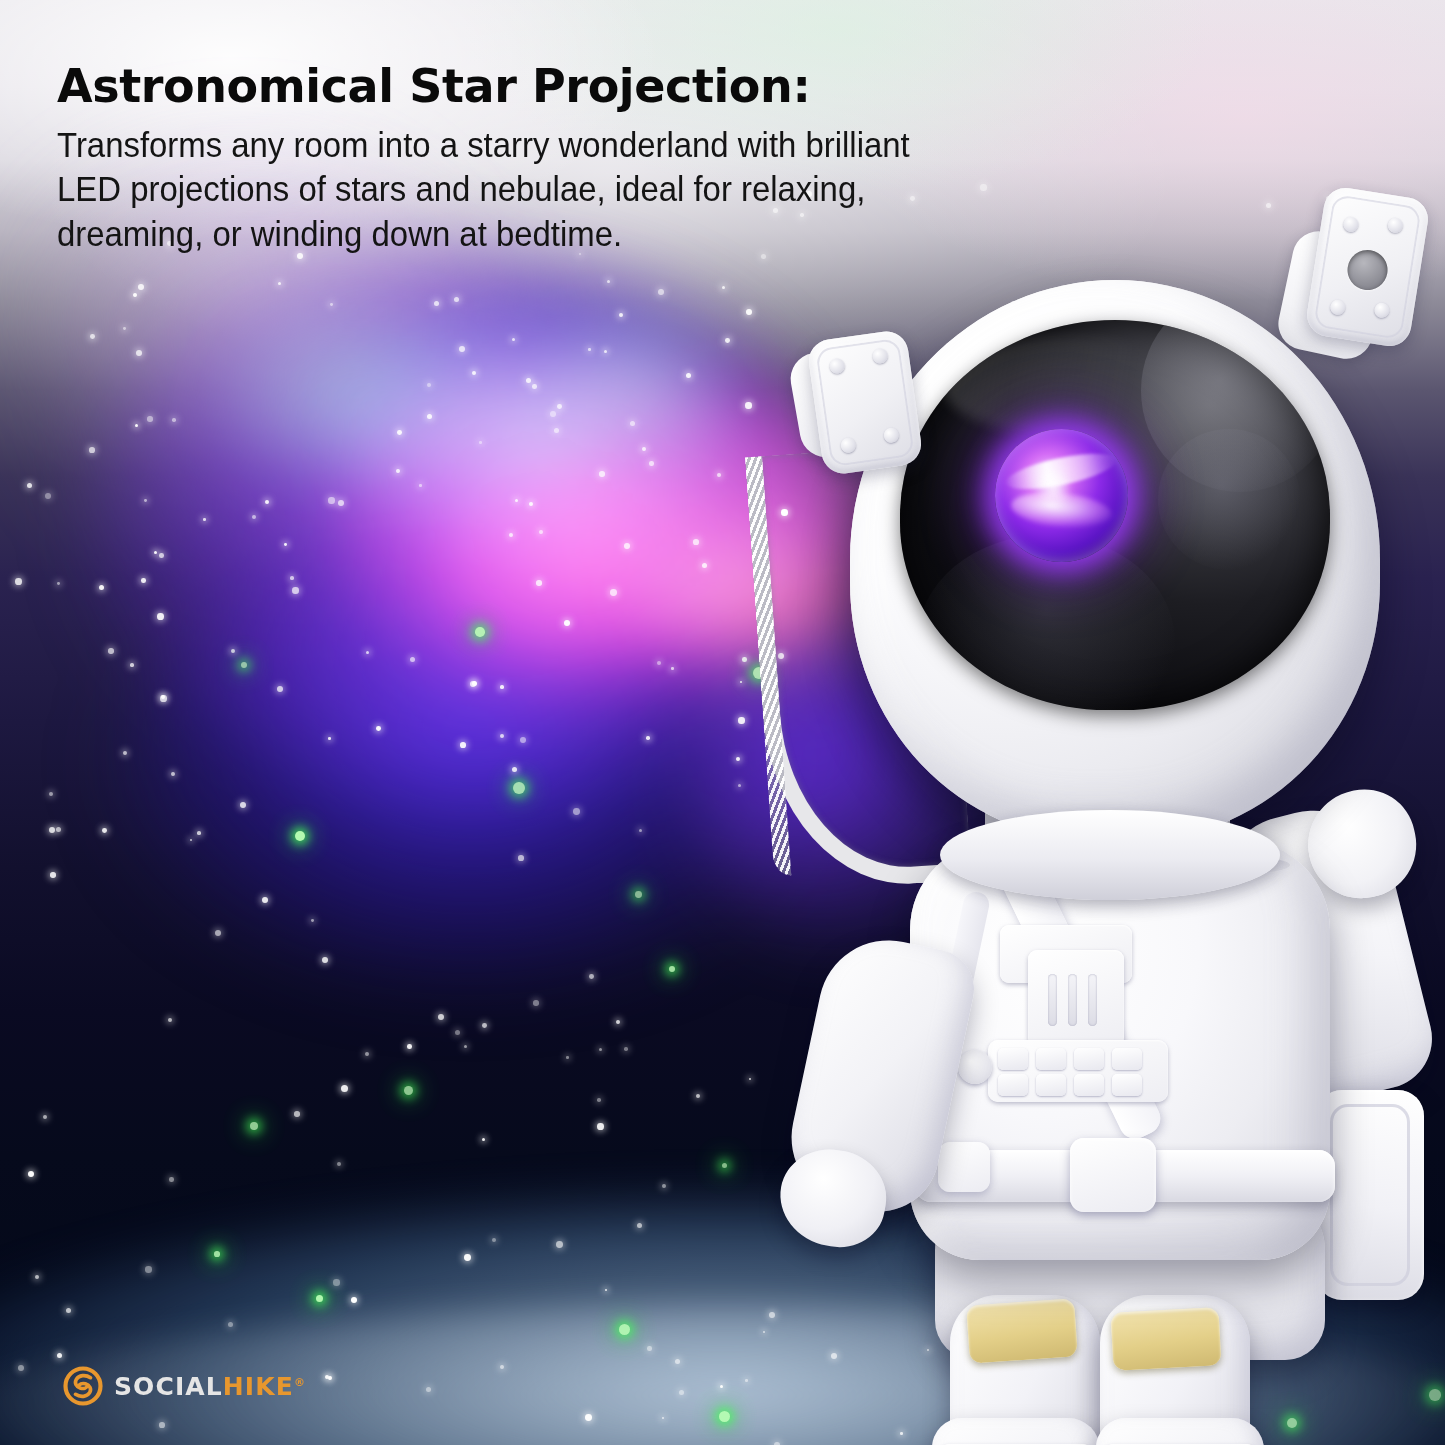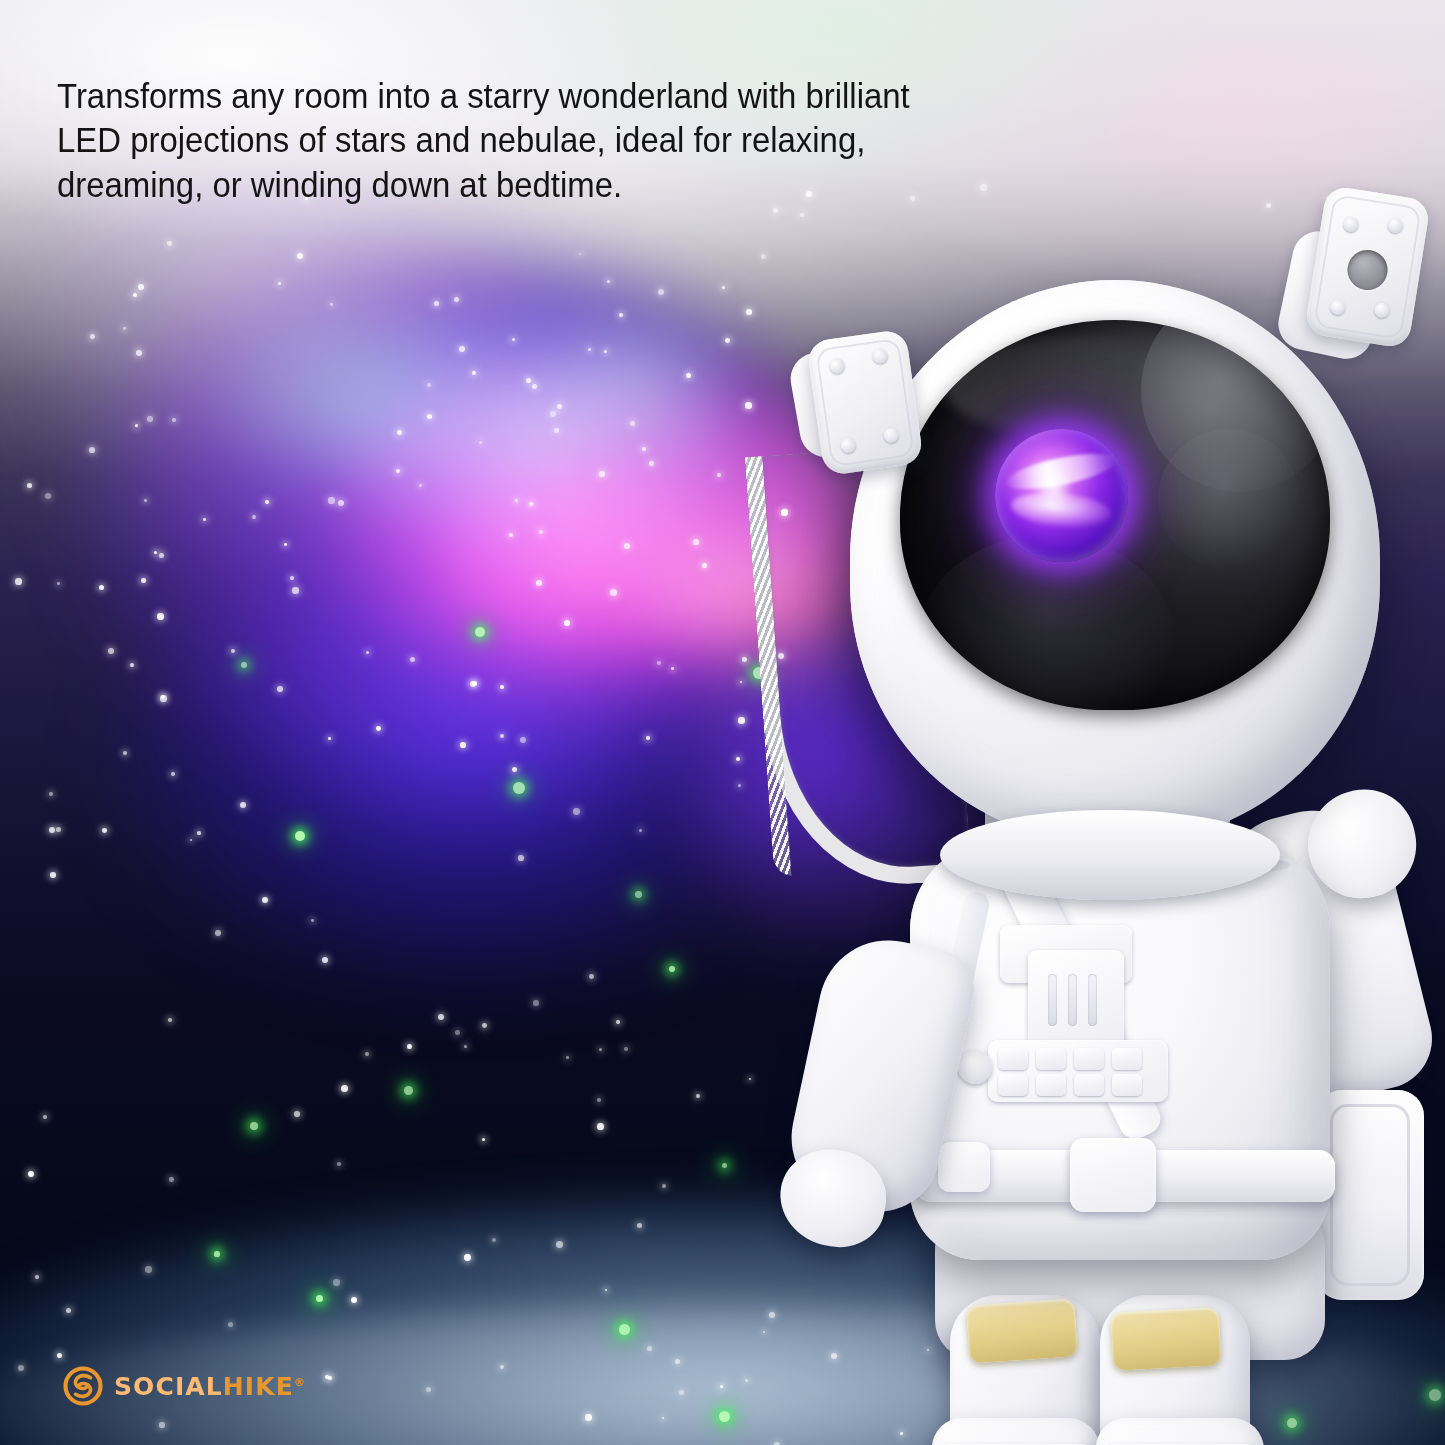--- a/index.html
+++ b/index.html
@@ -297,21 +297,21 @@
     margin:12px 0 0 0;font-size:35px;line-height:1.27;color:#141414;font-weight:400;
     font-family:"Liberation Sans",sans-serif;
     transform:scaleX(.94);transform-origin:left top;
   }
 
   
   #logo{position:absolute;left:63px;top:1366px;display:flex;align-items:center;gap:11px;}
   #logo-mark{position:relative;width:40px;height:40px;}
   #logo-text{font-size:25px;font-weight:800;letter-spacing:1.1px;
     font-family:"DejaVu Sans","Liberation Sans",sans-serif;white-space:nowrap;}
-  #logo-social{color:#fdba74;}
+  #logo-social{color:#e5e5e5;}
   #logo-hike{color:#e8972e;}
   #logo-reg{font-size:11px;vertical-align:super;color:#e8972e;font-weight:700;}
 </style>
 </head>
 <body>
 
 <div id="stage">
 
   <div class="layer" id="bg-base"></div>
   <div class="layer" id="bg-haze"></div>
@@ -617,20 +617,21 @@
       <div class="rivet" style="left:66px;top:22px;"></div>
       <div class="port" style="left:33px;top:58px;"></div>
       <div class="rivet" style="left:22px;top:112px;"></div>
       <div class="rivet" style="left:66px;top:108px;"></div>
     </div>
 
     <div class="part" id="collar"></div>
   </div>
 
   <div id="text-block">
+    <h1 id="headline">Astronomical Star Projection:</h1>
     <p id="subcopy">Transforms any room into a starry wonderland with brilliant<br>LED projections of stars and nebulae, ideal for relaxing,<br>dreaming, or winding down at bedtime.</p>
   </div>
 
   <div id="logo">
     <div id="logo-mark">
       <svg viewBox="0 0 48 48" width="40" height="40" aria-hidden="true">
         <circle cx="24" cy="24" r="21" fill="none" stroke="#e8972e" stroke-width="5"></circle>
         <path d="M33 14c-6-4-14-3-17 2-2.6 4.4 0 9.2 5 10.6 4.2 1.2 7.6-.4 8.6-3.2" fill="none" stroke="#e8972e" stroke-width="4.4" stroke-linecap="round"></path>
         <path d="M15 34c6 4 14 3 17-2 2.6-4.4 0-9.2-5-10.6-4.2-1.2-7.6.4-8.6 3.2" fill="none" stroke="#e8972e" stroke-width="4.4" stroke-linecap="round"></path>
       </svg>

